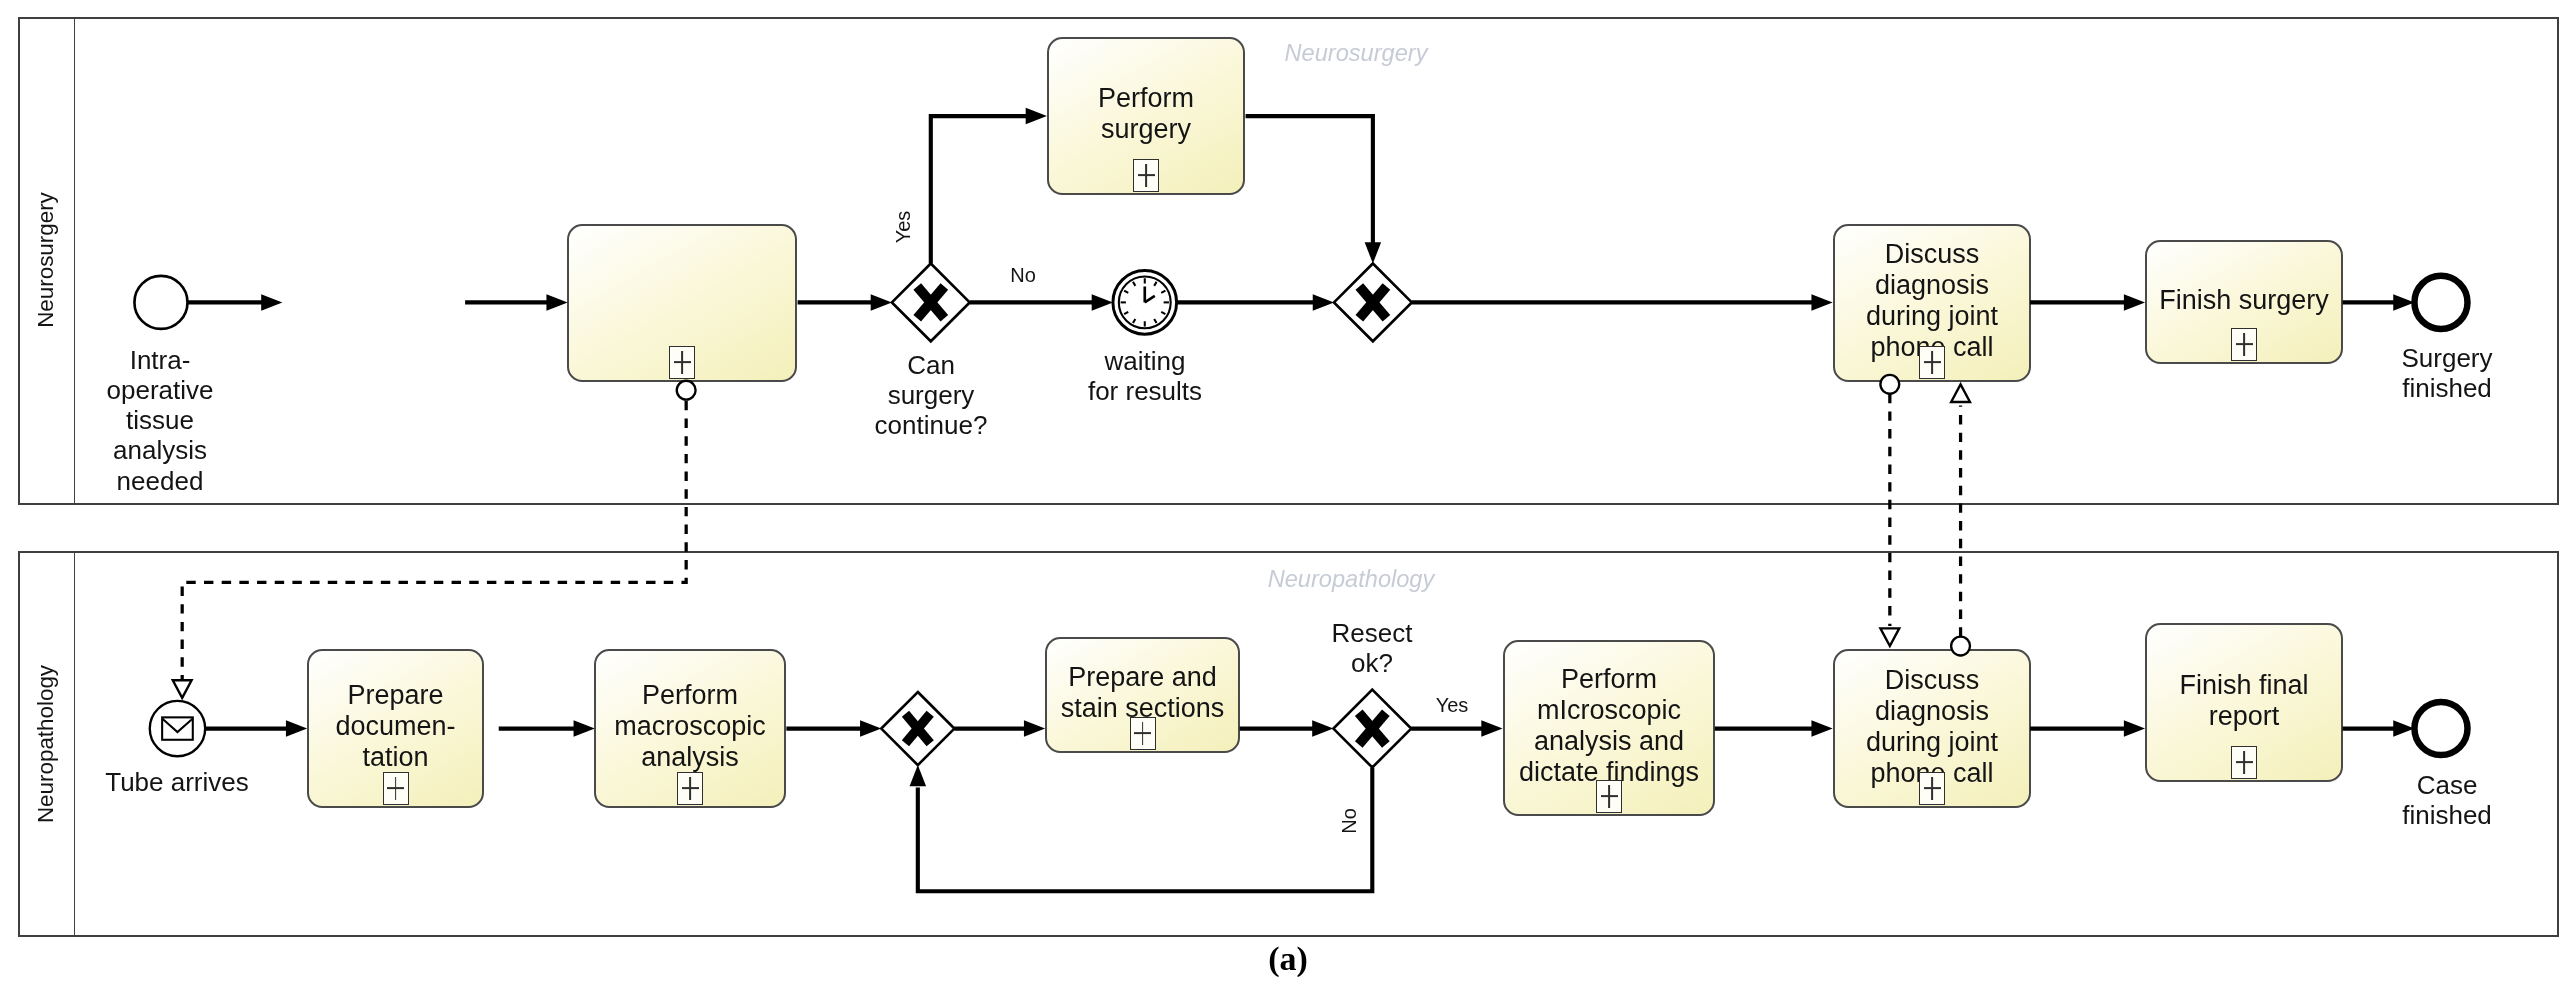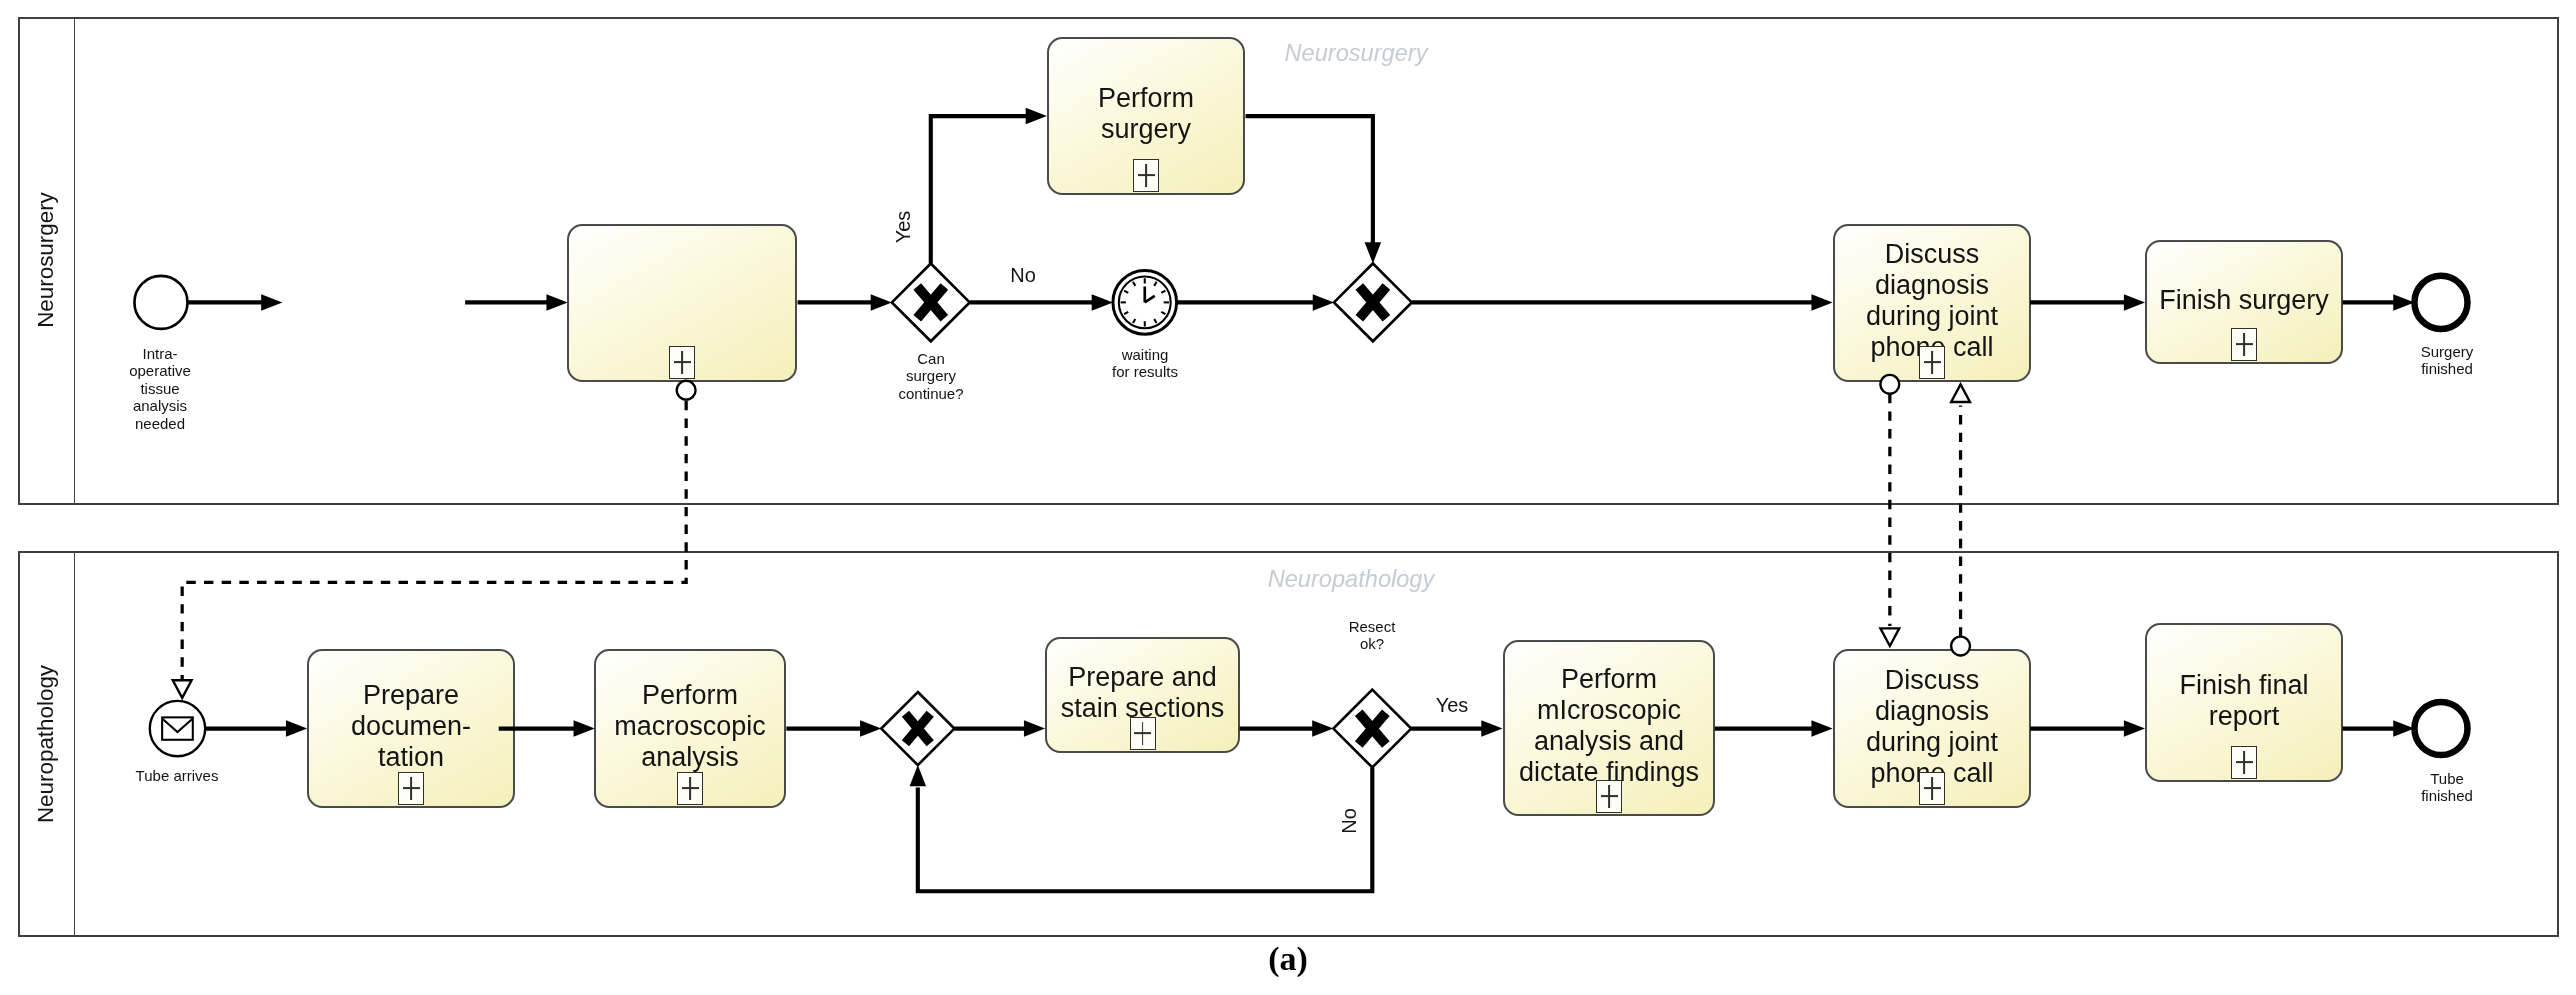--- a/index.html
+++ b/index.html
@@ -32,21 +32,21 @@
     width:26px;height:33px;border:1.8px solid #2f2f2f;background:#fffef6;box-sizing:border-box;
   }
   .subprocess-marker::before{
     content:"";position:absolute;left:50%;top:4.1px;bottom:4.1px;width:1.8px;background:#2f2f2f;transform:translateX(-50%);
   }
   .subprocess-marker::after{
     content:"";position:absolute;top:50%;left:3.5px;right:3.5px;height:1.8px;background:#2f2f2f;transform:translateY(-50%);
   }
   .node-label{
     position:absolute;transform:translateX(-50%);
-    text-align:center;white-space:pre-line;font-size:15px;line-height:1.16;color:#141414;
+    text-align:center;white-space:pre-line;font-size:26px;line-height:1.16;color:#141414;
   }
   .float-label{
     position:absolute;transform:translate(-50%,-50%);
     text-align:center;white-space:nowrap;font-size:20px;color:#141414;
   }
   .float-label.rot{transform:translate(-50%,-50%) rotate(-90deg);}
   .caption{
     position:absolute;transform:translateX(-50%);
     font-family:"Liberation Serif","DejaVu Serif",serif;font-weight:bold;font-size:34px;color:#000;
   }
@@ -83,21 +83,21 @@
 diagnosis
 during joint
 phone call</div>
     <div class="subprocess-marker"></div>
   </div>
   <div class="task" style="left:2145px;top:240px;width:198px;height:124px">
     <div class="task-label">Finish surgery</div>
     <div class="subprocess-marker"></div>
   </div>
 
-  <div class="task" style="left:307px;top:649px;width:208px;height:159px">
+  <div class="task" style="left:307px;top:649px;width:177px;height:159px">
     <div class="task-label">Prepare
 documen-
 tation</div>
     <div class="subprocess-marker"></div>
   </div>
   <div class="task" style="left:594px;top:649px;width:192px;height:159px">
     <div class="task-label">Perform
 macroscopic
 analysis</div>
     <div class="subprocess-marker"></div>
@@ -270,18 +270,18 @@
   <div class="node-label" style="left:2447px;top:343px">Surgery
 finished</div>
   <div class="float-label rot" style="left:903px;top:227px">Yes</div>
   <div class="float-label" style="left:1023px;top:275px">No</div>
 
   <div class="node-label" style="left:177px;top:767px">Tube arrives</div>
   <div class="node-label" style="left:1372px;top:618px">Resect
 ok?</div>
   <div class="float-label" style="left:1452px;top:705px">Yes</div>
   <div class="float-label rot" style="left:1349px;top:821px">No</div>
-  <div class="node-label" style="left:2447px;top:770px">Tube
+  <div class="node-label" style="left:2447px;top:770px">Case
 finished</div>
 
   <div class="caption" style="left:1288px;top:940px">(a)</div>
 </div>
 
 
 </body></html>

